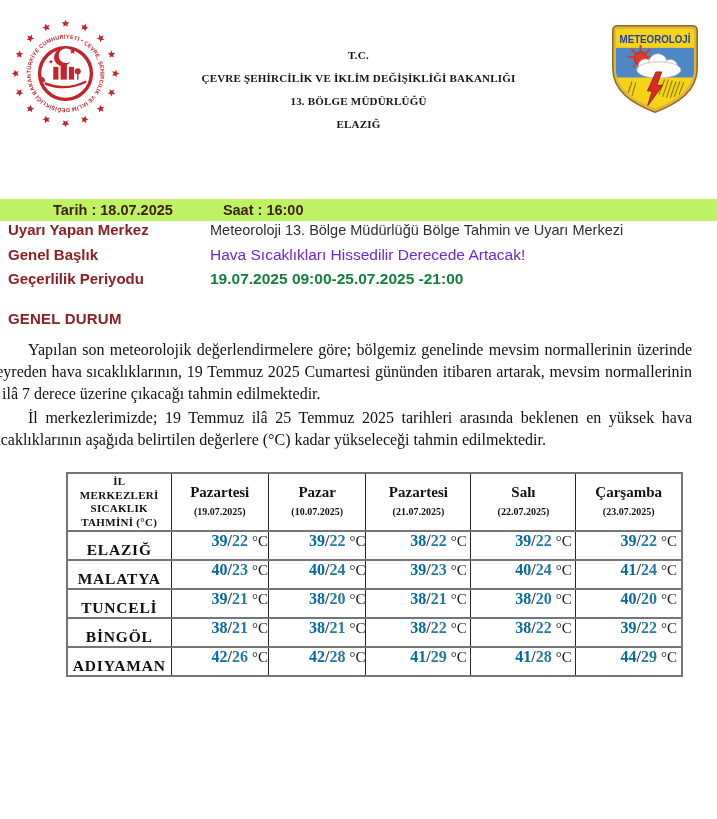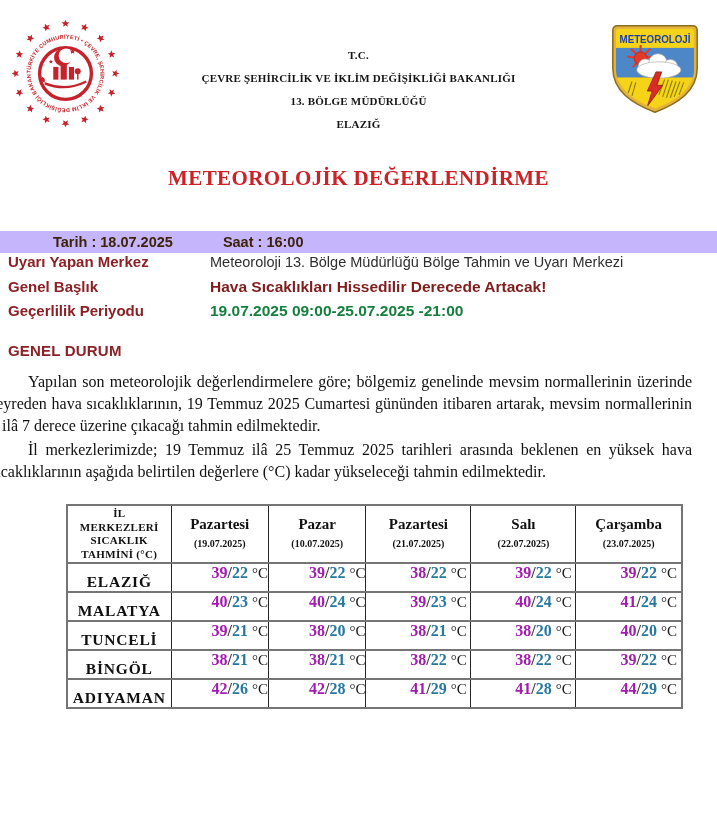--- a/index.html
+++ b/index.html
@@ -20,33 +20,33 @@
   }
 
   
   .doc-title{
     margin-top:6px;text-align:center;font-family:"Liberation Serif",serif;
     font-weight:bold;font-size:21px;line-height:26px;color:#cb2127;letter-spacing:.4px;
   }
 
   
   .info-bar{
-    margin-top:40px;height:22px;background:#c4b5fd;
+    margin-top:40px;height:22px;background:#bef264;
     font-family:"Liberation Sans",sans-serif;font-weight:bold;font-size:14.5px;
     line-height:22px;color:#3d2308;white-space:nowrap;
   }
   .bar-date{margin-left:53px;}
   .bar-time{margin-left:46px;}
 
   
   .fields{margin-top:0;padding-left:8px;font-family:"Liberation Sans",sans-serif;}
   .field-row{display:flex;align-items:baseline;line-height:17px;margin-bottom:7px;}
   .field-label{width:202px;flex:0 0 202px;font-weight:bold;font-size:15px;color:#8b2025;}
   .field-value{font-size:14.5px;color:#2e2e2e;}
-  .v-alert{font-weight:bold;font-size:15.5px;color:#7f1d1d;}
+  .v-alert{font-weight:normal;font-size:15.5px;color:#6d28d9;}
   .v-bold{font-weight:bold;font-size:15.5px;color:#15803d;}
 
   
   .section-heading{
     margin-top:23px;padding-left:8px;font-family:"Liberation Sans",sans-serif;
     font-weight:bold;font-size:15px;line-height:18px;color:#8b2025;letter-spacing:.2px;
   }
   .paragraphs{margin-top:11px;margin-left:-10px;width:702px;}
   .paragraphs p{
     margin:0;text-align:justify;text-indent:38px;
@@ -66,21 +66,21 @@
   }
   .c-city{width:104px}.c-d0{width:94px}.c-d1{width:96px}.c-d2{width:105px}.c-d3{width:105px}.c-d4{width:106px}
   tr.hdr-row th{height:56px;vertical-align:middle;font-family:"Liberation Serif",serif;}
   .corner div{font-size:11px;font-weight:bold;line-height:13.5px;letter-spacing:.3px;color:#111;}
   .day-h .day{font-size:15px;font-weight:bold;line-height:19px;color:#111;}
   .day-h .date{font-size:10px;font-weight:bold;line-height:19px;color:#111;}
   tr.data-row td{height:27px;}
   td.city{vertical-align:bottom;padding-bottom:3px;font-family:"Liberation Serif",serif;
     font-weight:bold;font-size:15.5px;letter-spacing:.8px;color:#101010;}
   td.t-val{vertical-align:top;padding-top:4px;font-family:"Liberation Serif",serif;font-size:16px;}
-  .tmax{font-weight:bold;color:#a21caf;margin-left:40px;}
+  .tmax{font-weight:bold;color:#0369a1;margin-left:40px;}
   .slash{color:#3a3a3a;font-weight:bold;}
   .tmin{font-weight:bold;color:#2878a0;text-align:right;}
   .unit{color:#1a1a1a;font-size:15px;margin-left:4px;}
 </style>
 </head>
 <body>
 
 <div class="page">
 
   <div class="hdr">
@@ -174,21 +174,20 @@
     </svg>
 
     <div class="org">
       <div>T.C.</div>
       <div>ÇEVRE ŞEHİRCİLİK VE İKLİM DEĞİŞİKLİĞİ BAKANLIĞI</div>
       <div>13. BÖLGE MÜDÜRLÜĞÜ</div>
       <div>ELAZIĞ</div>
     </div>
   </div>
 
-  <div class="doc-title">METEOROLOJİK DEĞERLENDİRME</div>
 
   <div class="info-bar">
     <span class="bar-date">Tarih : 18.07.2025</span>
     <span class="bar-time">Saat : 16:00</span>
   </div>
 
   <div class="fields">
     <div class="field-row">
       <span class="field-label">Uyarı Yapan Merkez</span>
       <span class="field-value">Meteoroloji 13. Bölge Müdürlüğü Bölge Tahmin ve Uyarı Merkezi</span>

